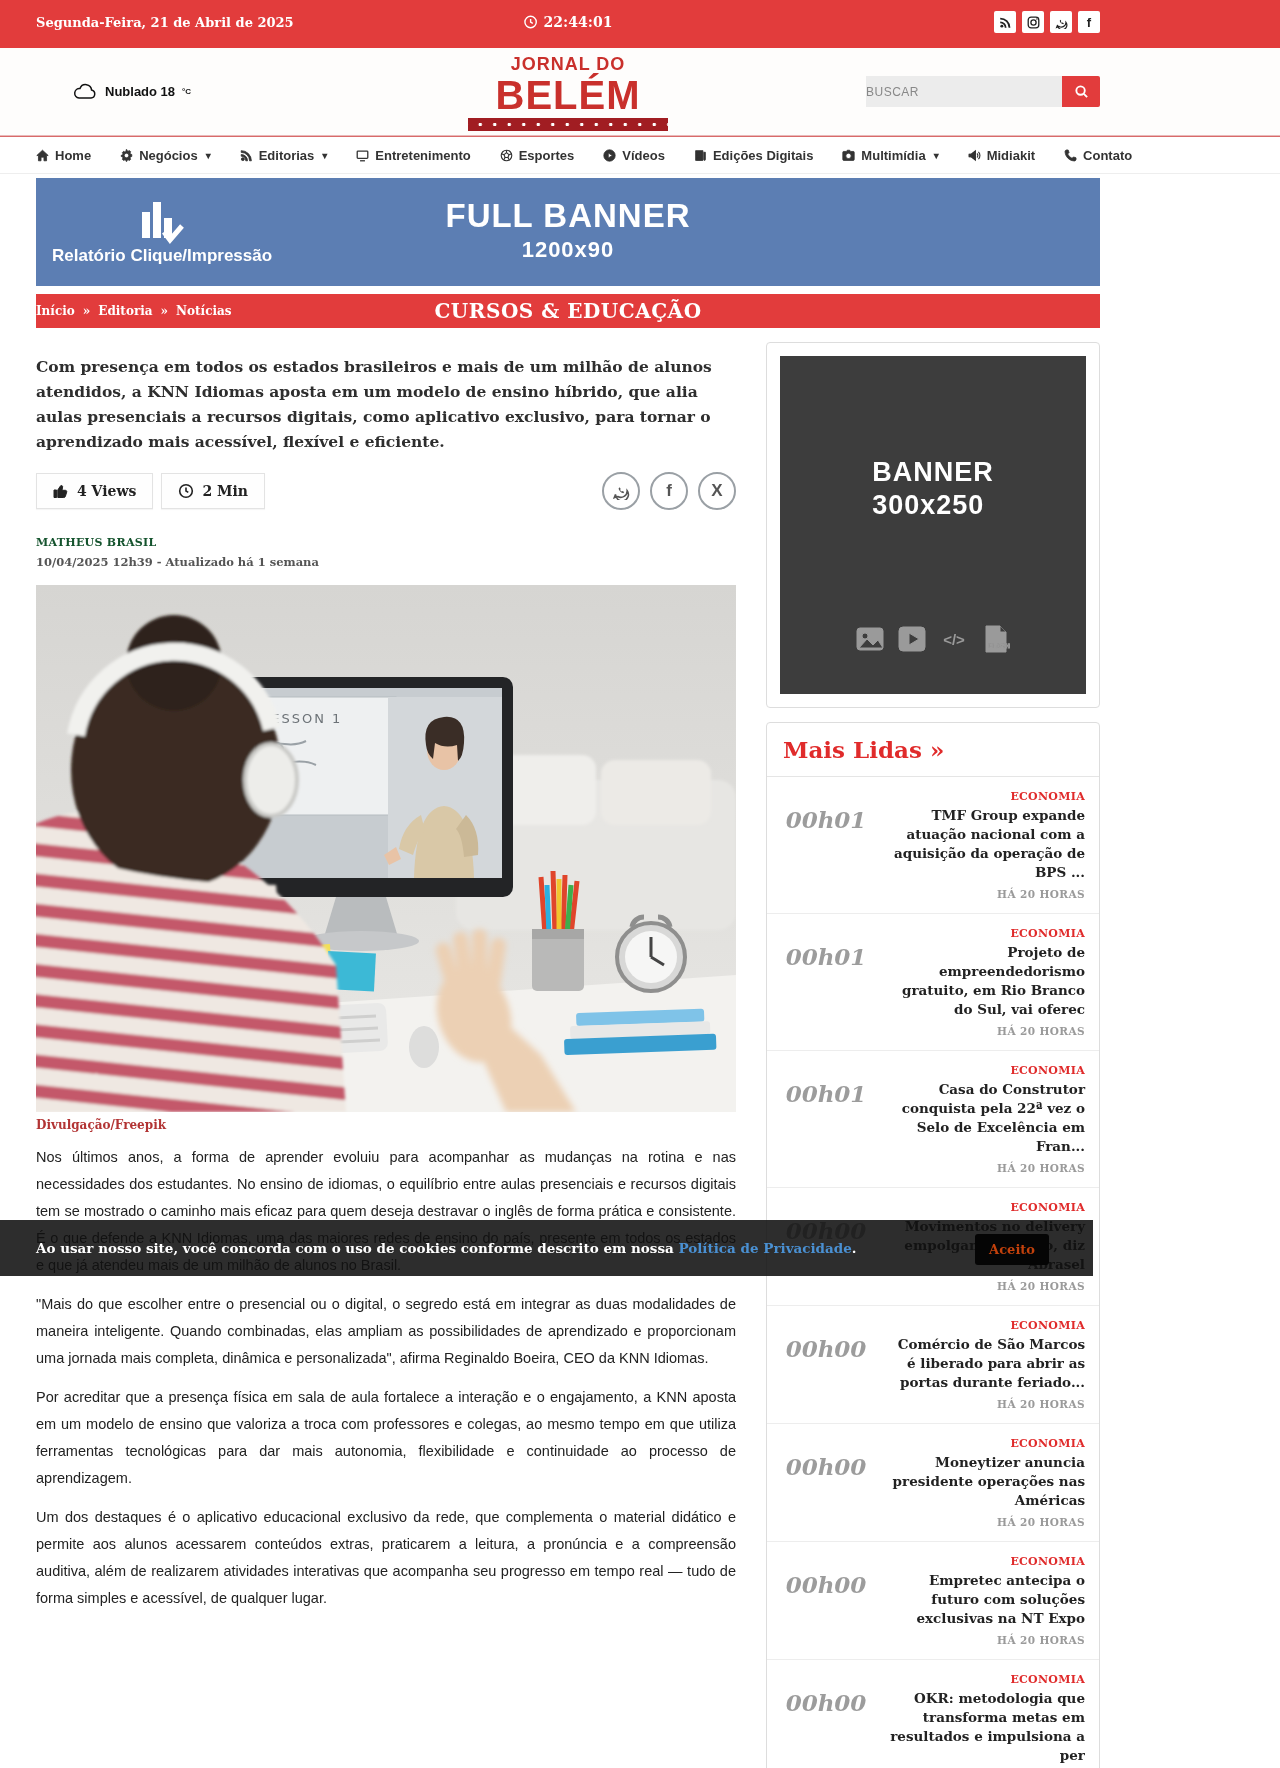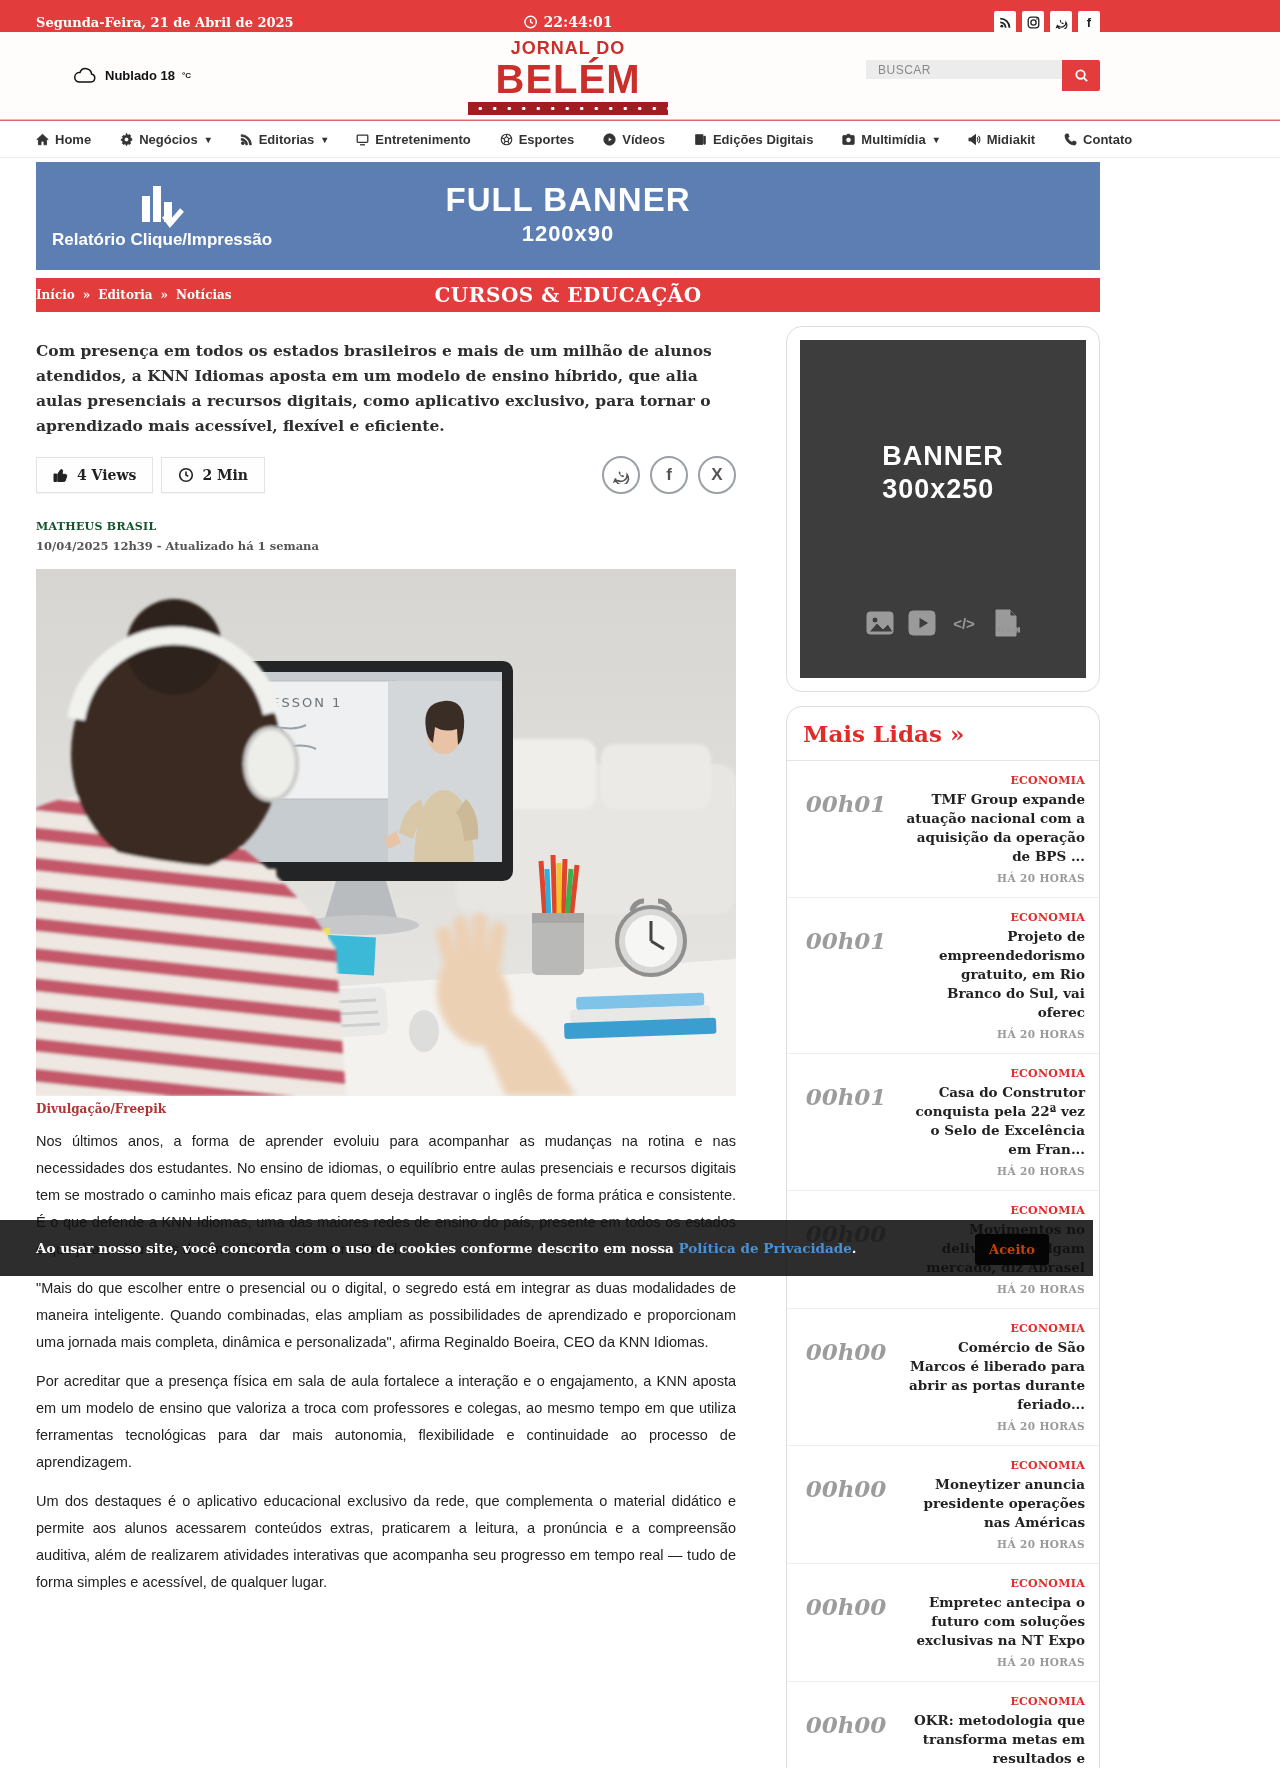--- a/index.html
+++ b/index.html
@@ -2,21 +2,21 @@
 <html><head>
 <meta charset="utf-8">
 <style>
   * { margin:0; padding:0; box-sizing:border-box; }
   html,body { background:#fff; }
   .page { position:relative; width:1280px; height:1768px; overflow:hidden;
           font-family:"Liberation Sans", sans-serif; background:#fff; }
   .container { width:1064px; margin-left:36px; position:relative; }
 
   
-  .topbar { height:32px; background:#e23c3c; position:relative; }
+  .topbar { height:48px; background:#e23c3c; position:relative; }
   .topbar .container { height:44px; display:flex; align-items:center; }
   .tb-date { color:#fff; font-weight:bold; font-size:13px; font-family:"DejaVu Serif", serif; }
   .tb-time { position:absolute; left:50%; transform:translateX(-50%); color:#fff;
              font-weight:bold; font-size:14px; display:flex; align-items:center; gap:6px;
              font-family:"DejaVu Serif", serif; }
   .tb-social { position:absolute; right:0; display:flex; gap:6px; }
   .tb-social .sq { width:22px; height:22px; background:#fff; border-radius:2px; display:flex;
                    align-items:center; justify-content:center; color:#222; font-weight:bold;
                    font-size:13px; cursor:pointer; }
   .sq svg { width:13px; height:13px; fill:#222; }
@@ -29,21 +29,21 @@
   .weather sup { font-size:8px; }
   .logo { position:absolute; left:50%; top:6px; transform:translateX(-50%); text-align:center; width:220px; }
   .logo-top { color:#c9302c; font-weight:bold; font-size:18px; letter-spacing:1px;
               font-family:"Liberation Sans", sans-serif; }
   .logo-main { color:#c9302c; font-weight:bold; font-size:40px; line-height:40px; letter-spacing:1px;
                font-family:"Liberation Sans", sans-serif; }
   .logo-dots { margin:3px auto 0; width:200px; height:13px; background:#a11d22;
                background-image:radial-gradient(#fff 1.7px, rgba(0,0,0,0) 2px);
                background-size:14.5px 13px; background-position:5px 50%; background-repeat:repeat-x; }
   .search { position:absolute; right:0; top:28px; display:flex; }
-  .search input { width:196px; height:19px; background:#ececec; border:0; padding:0 12px;
+  .search input { width:196px; height:31px; background:#ececec; border:0; padding:0 0;
                   font-size:12px; color:#000000; letter-spacing:.5px; }
   .search input::placeholder { color:#888; }
   .search button { width:38px; height:31px; background:#e23c3c; border:0; border-radius:0 2px 2px 0;
                    display:flex; align-items:center; justify-content:center; cursor:pointer; }
   .search button svg { width:15px; height:15px; stroke:#fff; fill:none; stroke-width:2; }
 
   
   .mainnav { height:38px; border-top:1px solid #d96a6a; border-bottom:1px solid #eee;
              background:#fff; }
   .mainnav ul { list-style:none; display:flex; align-items:center; height:100%; gap:29px; }
@@ -99,21 +99,21 @@
               font-size:11px; color:#14532d; letter-spacing:.3px; }
   .a-date { margin-top:6px; font-weight:bold; font-size:11.5px; color:#555;
             font-family:"DejaVu Serif", serif; }
   figure.hero { margin-top:16px; width:700px; height:527px; overflow:hidden; background:#d8d8d6; }
   .a-caption { margin-top:6px; font-weight:bold; font-size:12px; color:#b23434;
                font-family:"DejaVu Serif", serif; }
   .a-body { margin-top:8px; }
   .a-body p { font-size:14.5px; line-height:27px; color:#222; text-align:justify; margin:12px 0; }
 
   
-  .card { border:1px solid #ddd; border-radius:16px; background:#fff;margin-left:20px; }
+  .card { border:1px solid #ddd; border-radius:4px; background:#fff; }
   .ad-card { padding:13px; }
   .ad-panel { background:#3d3d3d; height:338px; position:relative; color:#fff; }
   .ad-text { position:absolute; top:100px; left:50%; transform:translateX(-50%);
              font-weight:800; font-size:27px; line-height:33px; letter-spacing:1px; }
   .ad-icons { position:absolute; bottom:40px; left:50%; transform:translateX(-50%);
               display:flex; gap:12px; align-items:flex-end; }
   .ad-icons .ai { width:30px; height:30px; color:#9a9a9a; display:flex; align-items:center;
                   justify-content:center; font-weight:bold; }
   .ad-icons svg { width:30px; height:30px; fill:#9a9a9a; stroke:#9a9a9a; }
 

